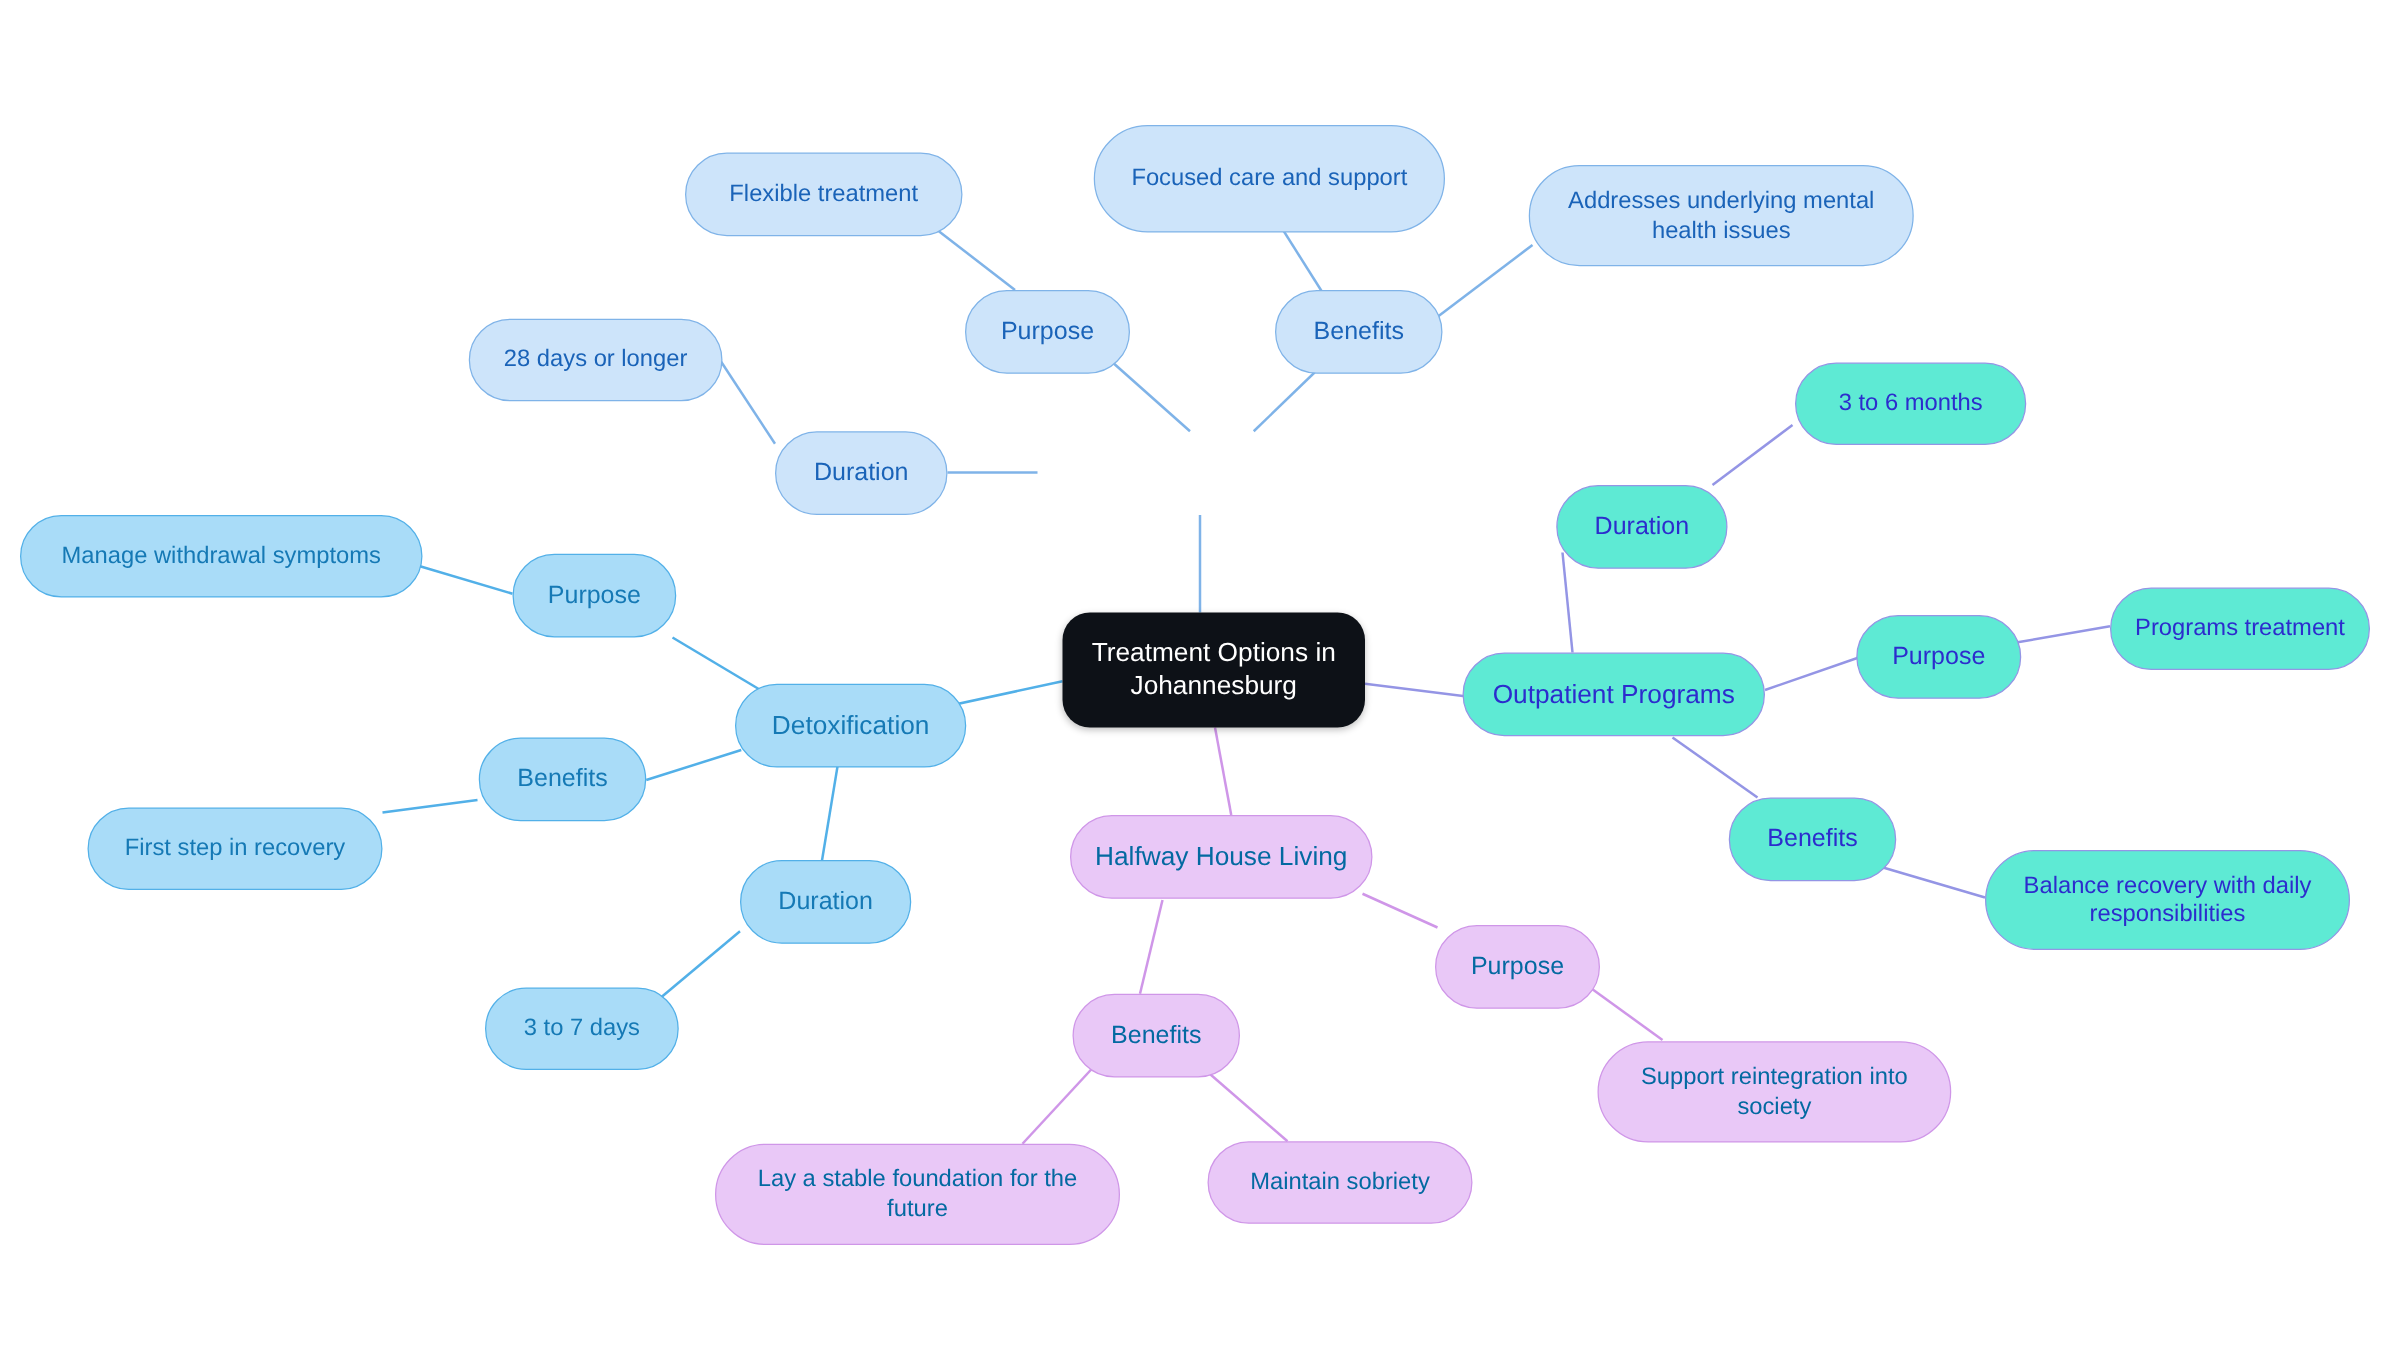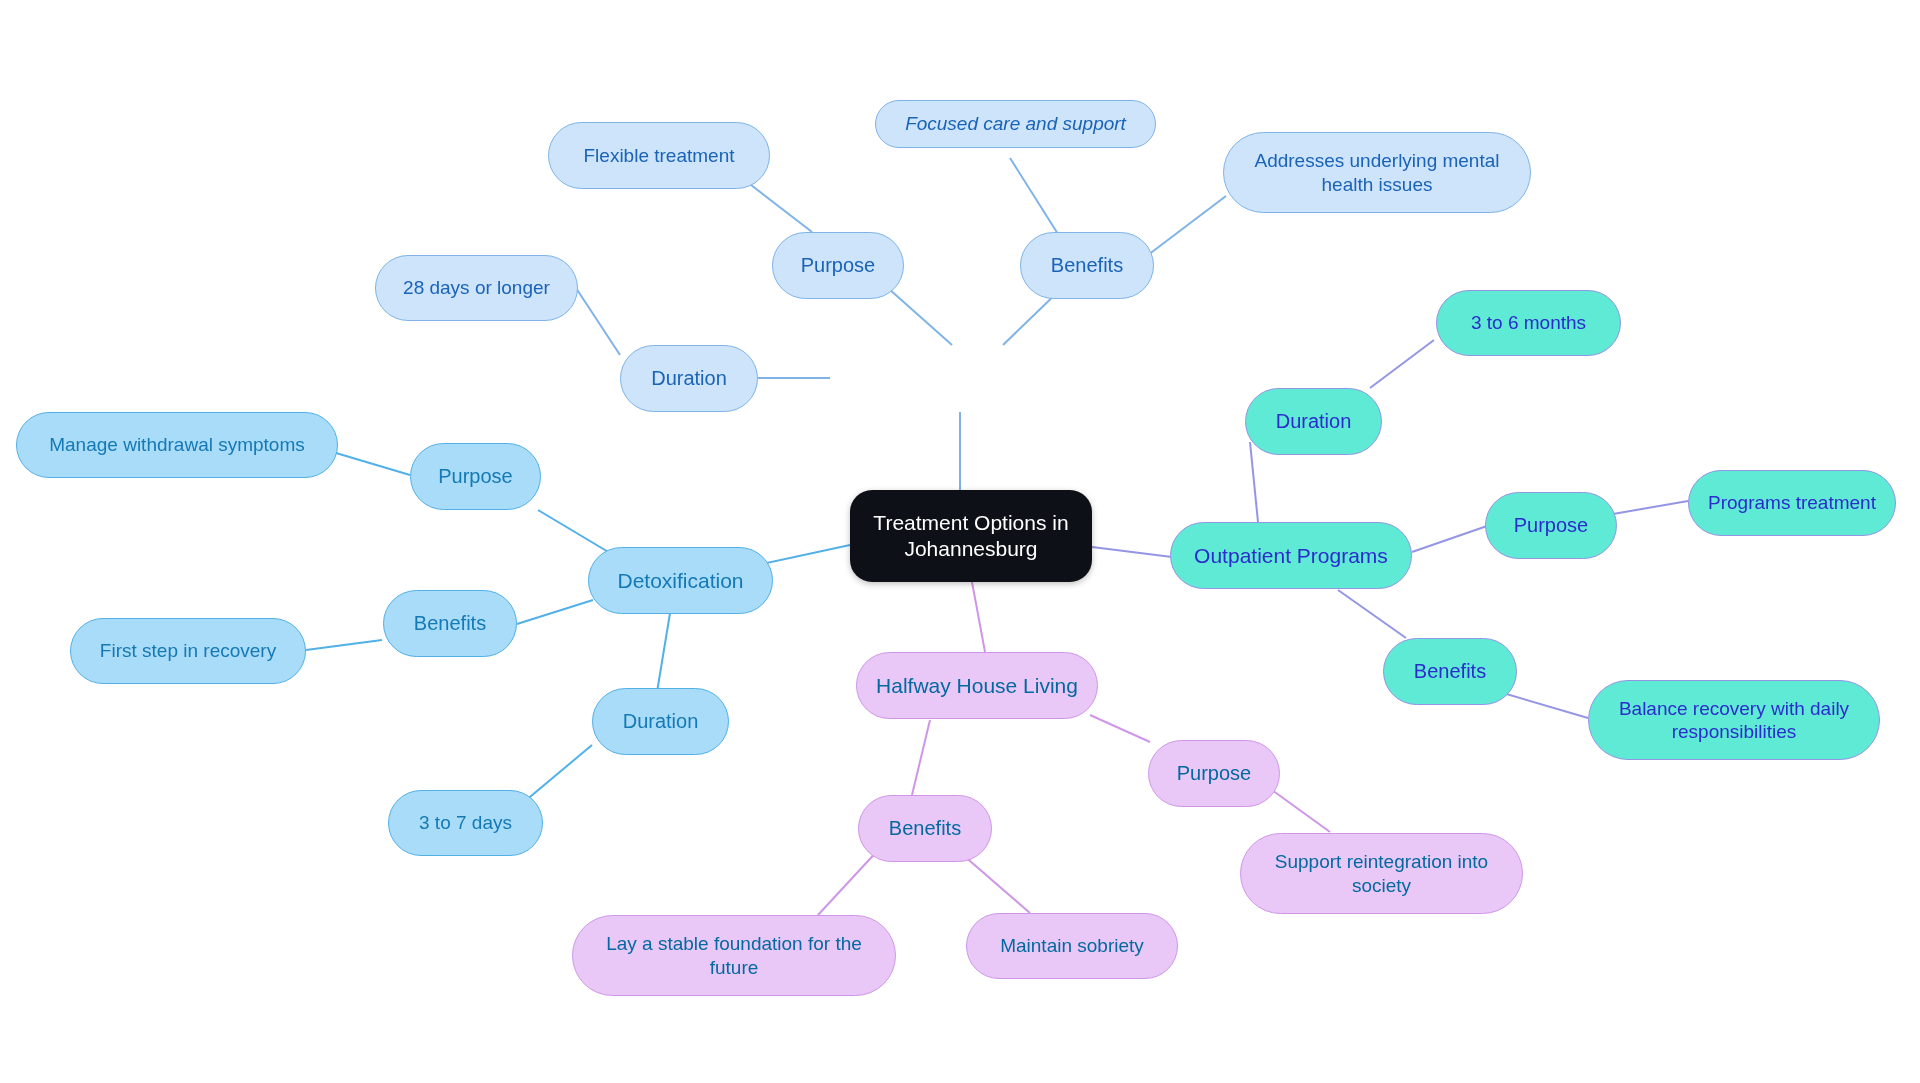--- a/index.html
+++ b/index.html
@@ -103,51 +103,51 @@
 Johannesburg</div>
 
 
   <div class="node sub c-inpatient" style="left:620px; top:345px; width:138px; height:67px;">Duration</div>
   <div class="node leaf c-inpatient" style="left:375px; top:255px; width:203px; height:66px;">28 days or longer</div>
 
   <div class="node sub c-inpatient" style="left:772px; top:232px; width:132px; height:67px;">Purpose</div>
   <div class="node leaf c-inpatient" style="left:548px; top:122px; width:222px; height:67px;">Flexible treatment</div>
 
   <div class="node sub c-inpatient" style="left:1020px; top:232px; width:134px; height:67px;">Benefits</div>
-  <div class="node leaf c-inpatient" style="left:875px; top:100px; width:281px; height:48px;font-style:italic;">Focused care and support</div>
+  <div class="node leaf c-inpatient" style="left:875px; top:100px; width:281px; height:86px;">Focused care and support</div>
   <div class="node leaf c-inpatient" style="left:1223px; top:132px; width:308px; height:81px;">Addresses underlying mental
 health issues</div>
 
   <div class="node branch c-detox" style="left:588px; top:547px; width:185px; height:67px;">Detoxification</div>
 
   <div class="node sub c-detox" style="left:410px; top:443px; width:131px; height:67px;">Purpose</div>
   <div class="node leaf c-detox" style="left:16px; top:412px; width:322px; height:66px;">Manage withdrawal symptoms</div>
 
   <div class="node sub c-detox" style="left:383px; top:590px; width:134px; height:67px;">Benefits</div>
-  <div class="node leaf c-detox" style="left:70px; top:618px; width:236px; height:66px;">First step in recovery</div>
+  <div class="node leaf c-detox" style="left:70px; top:646px; width:236px; height:66px;">First step in recovery</div>
 
   <div class="node sub c-detox" style="left:592px; top:688px; width:137px; height:67px;">Duration</div>
   <div class="node leaf c-detox" style="left:388px; top:790px; width:155px; height:66px;">3 to 7 days</div>
 
   <div class="node branch c-outpatient" style="left:1170px; top:522px; width:242px; height:67px;">Outpatient Programs</div>
 
   <div class="node sub c-outpatient" style="left:1245px; top:388px; width:137px; height:67px;">Duration</div>
   <div class="node leaf c-outpatient" style="left:1436px; top:290px; width:185px; height:66px;">3 to 6 months</div>
 
   <div class="node sub c-outpatient" style="left:1485px; top:492px; width:132px; height:67px;">Purpose</div>
   <div class="node leaf c-outpatient" style="left:1688px; top:470px; width:208px; height:66px;">Programs treatment</div>
 
   <div class="node sub c-outpatient" style="left:1383px; top:638px; width:134px; height:67px;">Benefits</div>
   <div class="node leaf c-outpatient" style="left:1588px; top:680px; width:292px; height:80px;">Balance recovery with daily
 responsibilities</div>
 
   <div class="node branch c-halfway" style="left:856px; top:652px; width:242px; height:67px;">Halfway House Living</div>
 
   <div class="node sub c-halfway" style="left:1148px; top:740px; width:132px; height:67px;">Purpose</div>
-  <div class="node leaf c-halfway" style="left:1240px; top:833px; width:283px; height:81px;">Support reintegration into
+  <div class="node leaf c-halfway" style="left:1278px; top:833px; width:283px; height:81px;">Support reintegration into
 society</div>
 
   <div class="node sub c-halfway" style="left:858px; top:795px; width:134px; height:67px;">Benefits</div>
   <div class="node leaf c-halfway" style="left:572px; top:915px; width:324px; height:81px;">Lay a stable foundation for the
 future</div>
   <div class="node leaf c-halfway" style="left:966px; top:913px; width:212px; height:66px;">Maintain sobriety</div>
 
 </div>
 
 </body></html>

